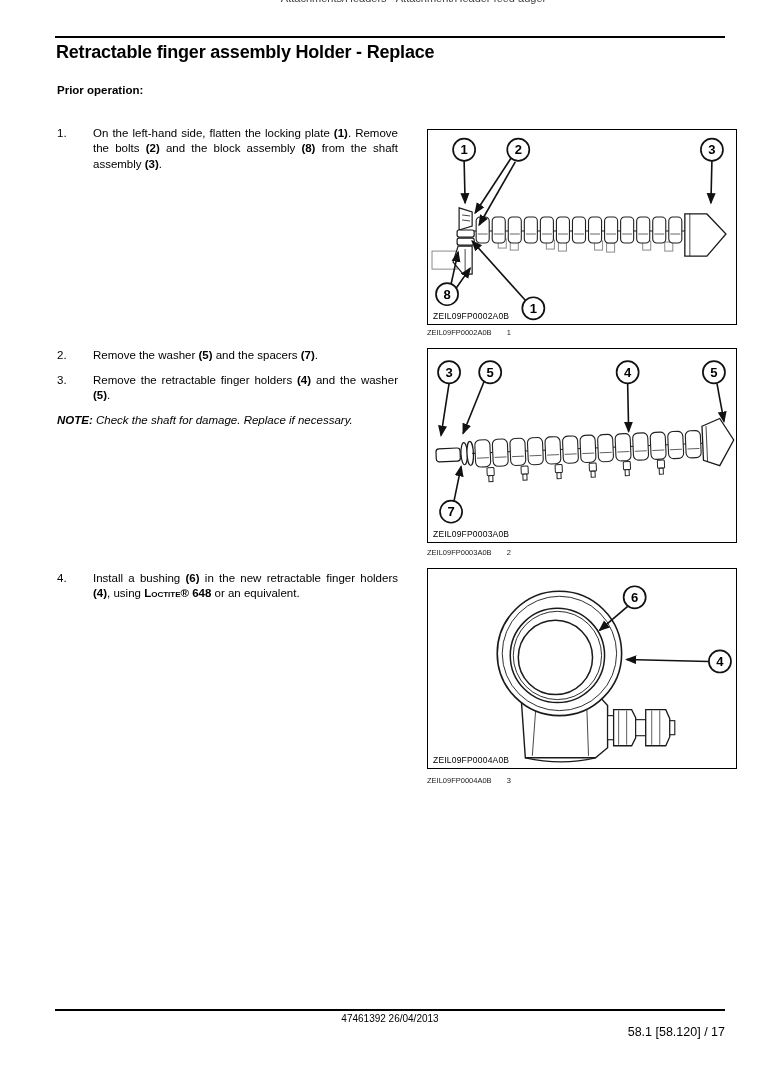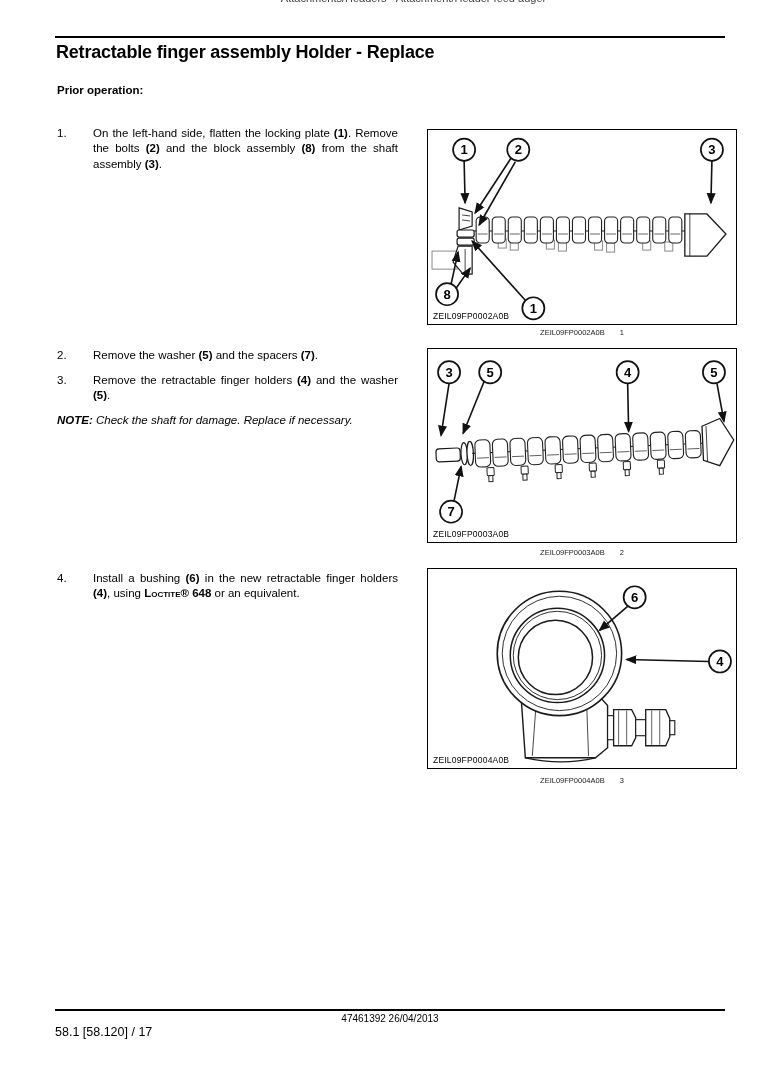--- a/index.html
+++ b/index.html
@@ -21,27 +21,27 @@
   .note{left:57px;width:360px;font-size:11.5px;font-style:italic;line-height:15px;}
   .note .lbl{font-weight:bold;}
   .sc{font-variant:small-caps;font-weight:bold;}
   
   .figure{left:427px;width:310px;border:1.5px solid #000;background:#fff;box-sizing:border-box;}
   .fig1{top:129px;height:196px;}
   .fig2{top:348px;height:195px;}
   .fig3{top:568px;height:201px;}
   .figure svg{display:block;width:100%;height:100%;}
   .fig-code{position:absolute;left:5px;bottom:3px;font-size:8.5px;letter-spacing:.2px;background:transparent;}
-  .fig-cap{left:427px;width:310px;text-align:center;font-size:7.5px;color:#1a1a1a;}
+  .fig-cap{left:427px;width:310px;text-align:left;font-size:7.5px;color:#1a1a1a;}
   .cap1{top:328px;} .cap2{top:548px;} .cap3{top:776px;}
   .fig-cap .fnum{display:inline-block;margin-left:15px;}
   
   .footer-rule{left:55px;top:1009px;width:670px;height:2px;background:#000;}
   .footer1{left:55px;top:1013px;width:670px;text-align:center;font-size:10px;}
-  .footer2{left:55px;top:1025px;width:670px;text-align:left;font-size:12.5px;}
+  .footer2{left:55px;top:1025px;width:670px;text-align:right;font-size:12.5px;}
   
   .ln{stroke:#1a1a1a;fill:none;}
   .shape{fill:#fff;stroke:#1a1a1a;}
   .callout circle{fill:#fff;stroke:#111;stroke-width:1.7;}
   .callout text{font-family:"Liberation Sans",sans-serif;font-size:13px;font-weight:bold;
                 text-anchor:middle;fill:#000;}
   .arrow{stroke:#111;stroke-width:1.6;fill:none;}
 </style>
 </head>
 <body>

